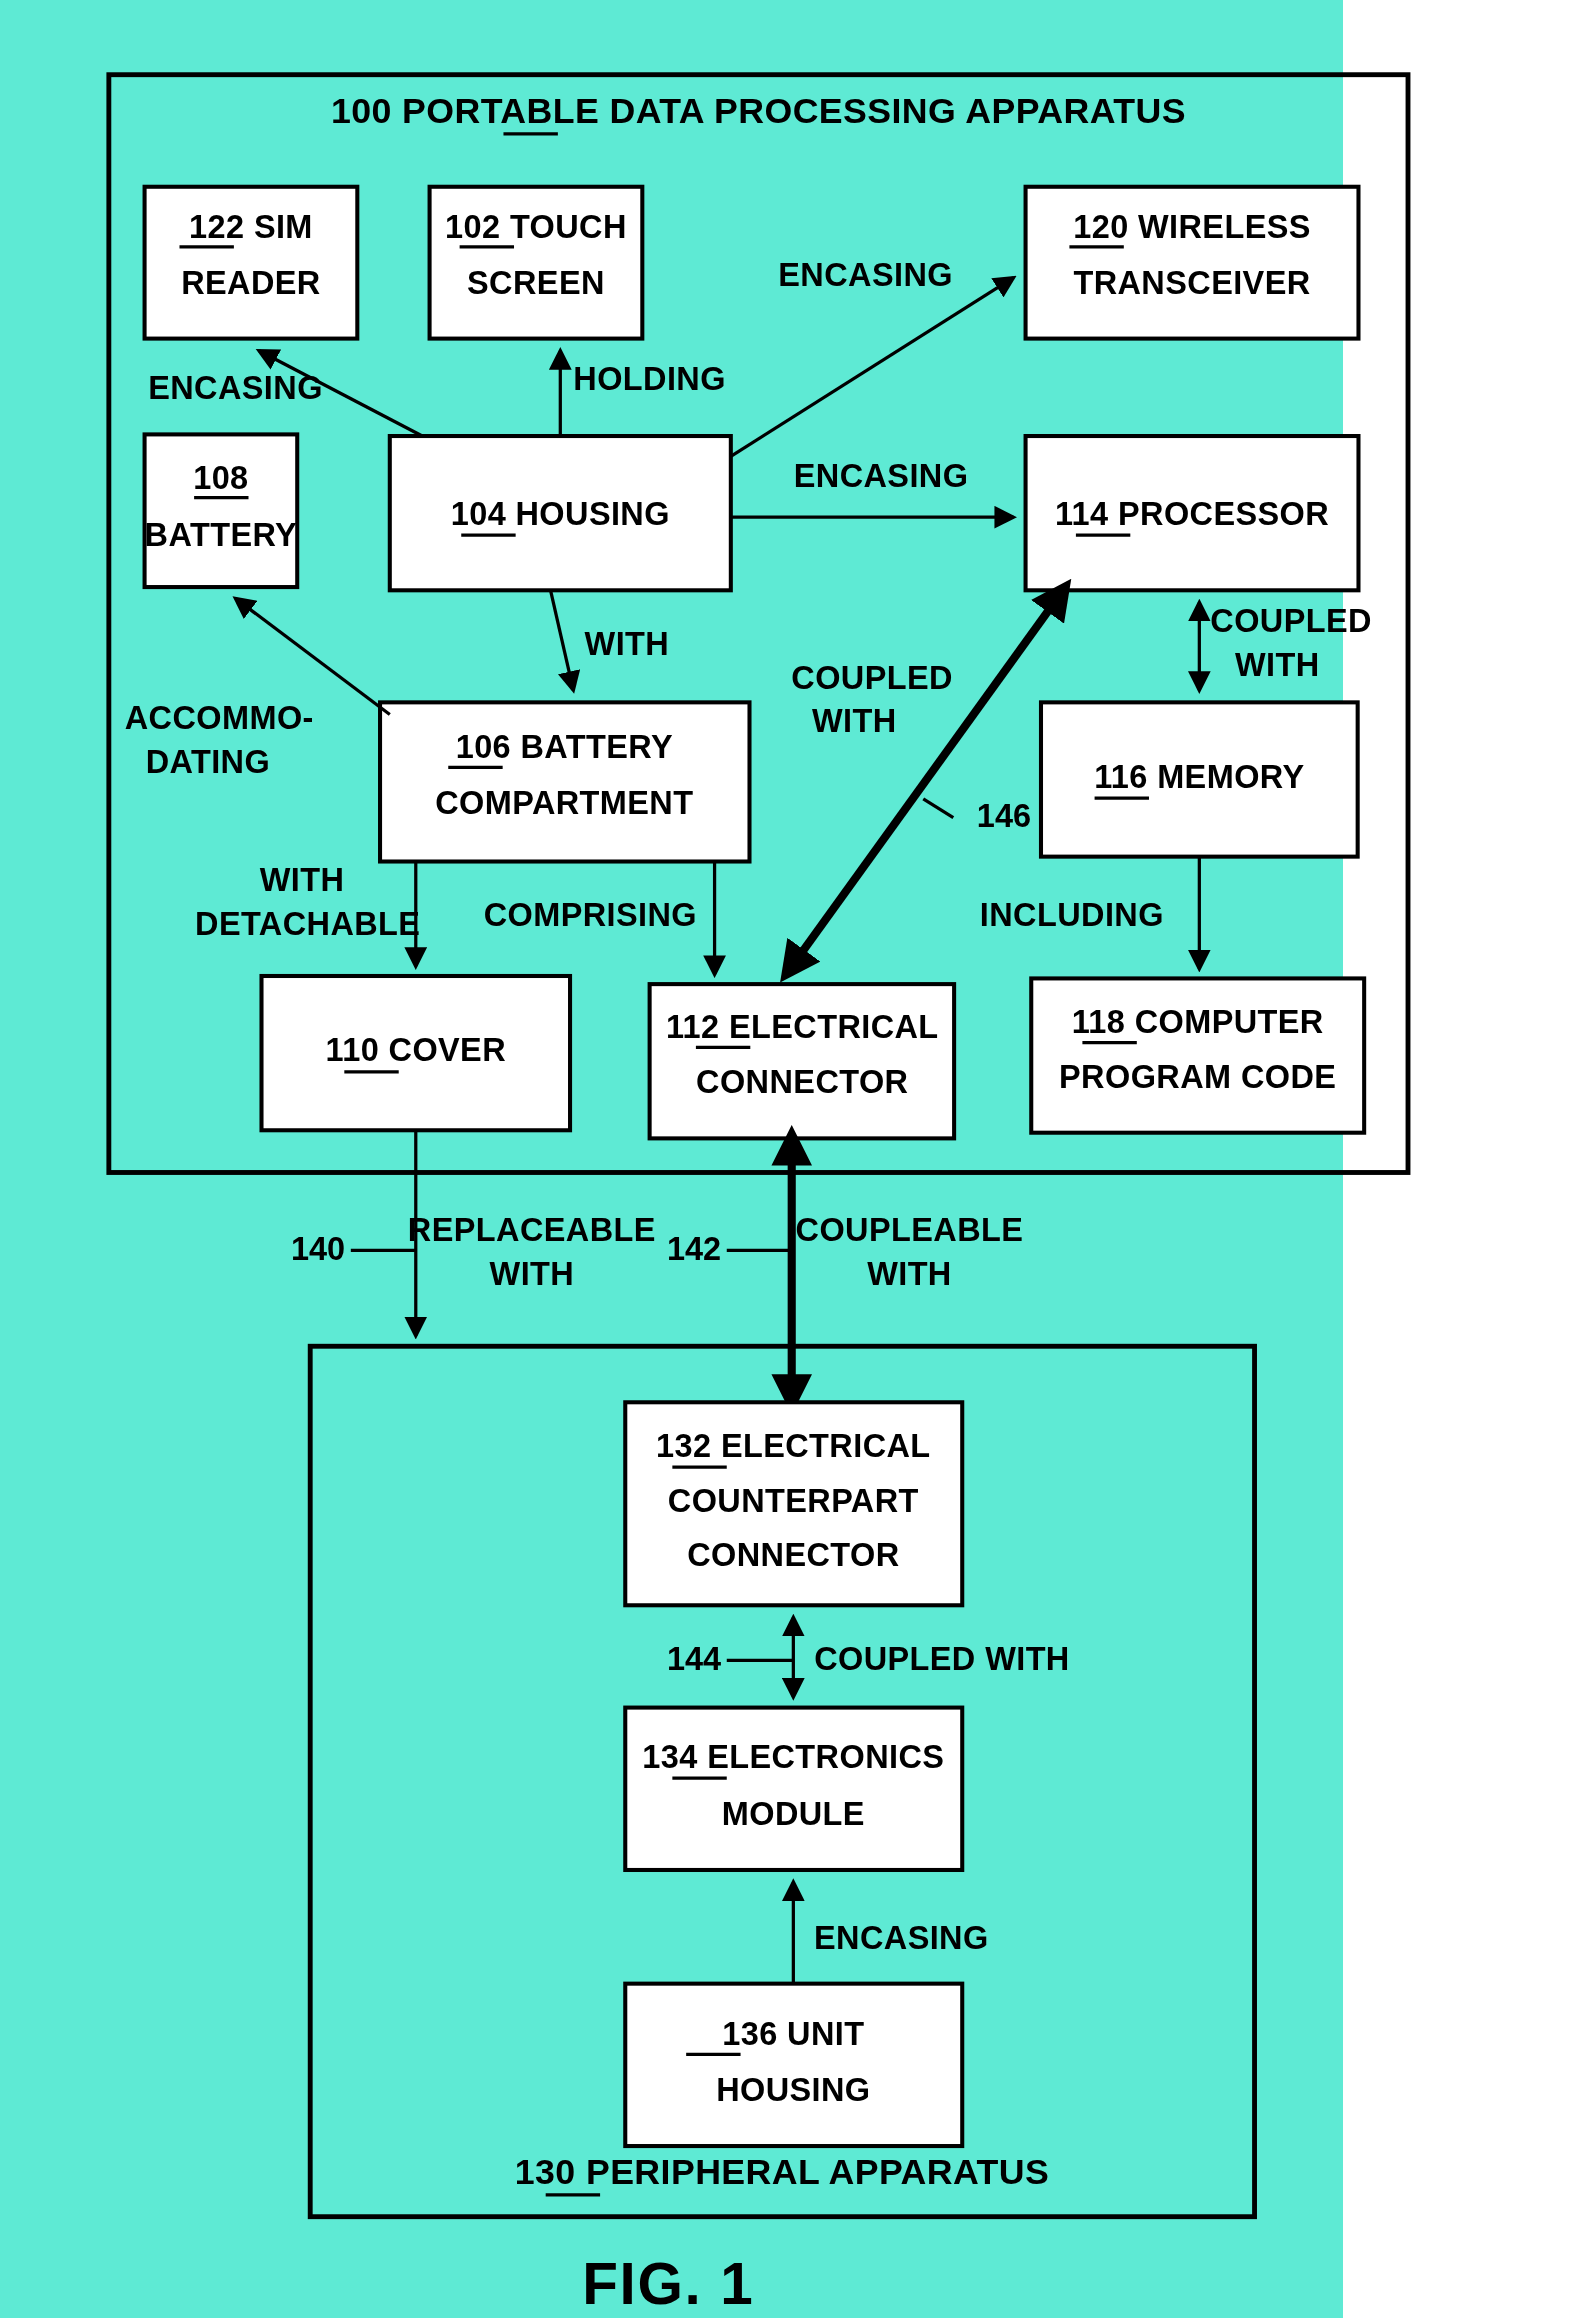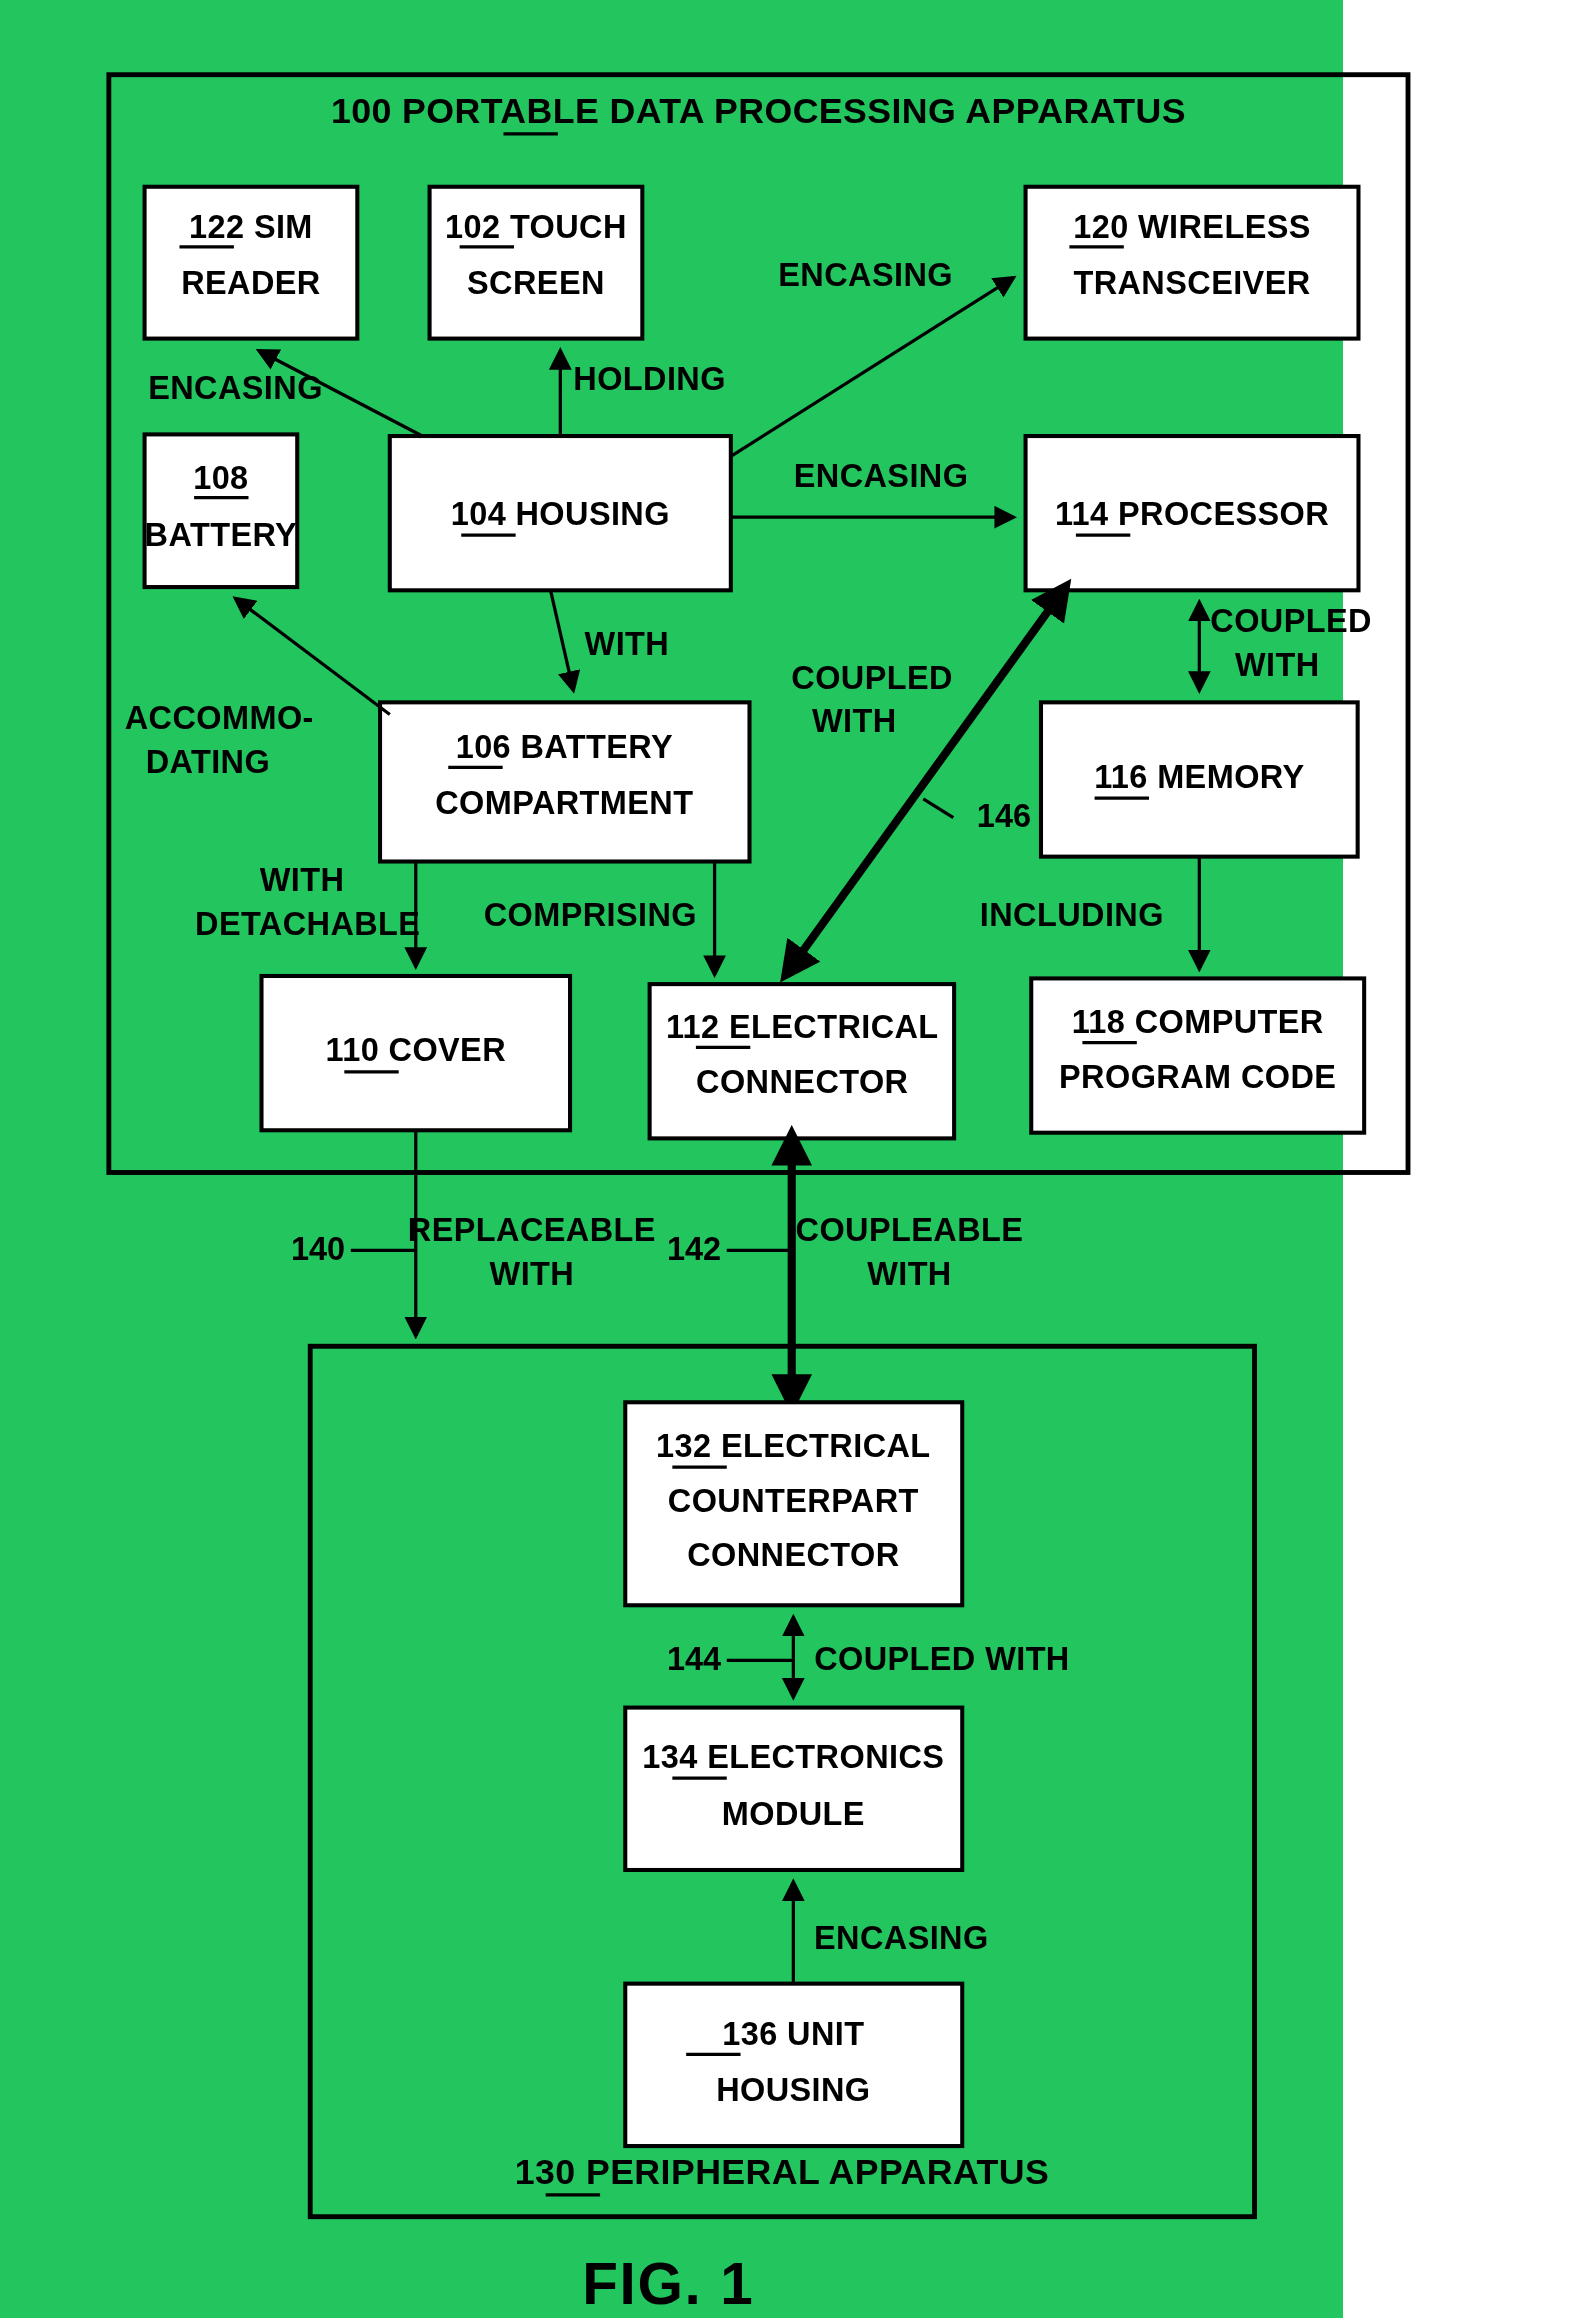--- a/index.html
+++ b/index.html
@@ -11,21 +11,21 @@
   body {
     width: 1581px;
     height: 2319px;
     font-family: "Liberation Sans", sans-serif;
     overflow: hidden;
   }
   #figure-root {
     position: relative;
     width: 1343px;
     height: 2319px;
-    background: #22c55e;
+    background: #5eead4;
   }
   svg#diagram {
     display: block;
     width: 1581px;
     height: 2319px;
   }
   .box-rect {
     fill: #ffffff;
     stroke: #000000;
     stroke-width: 5;

